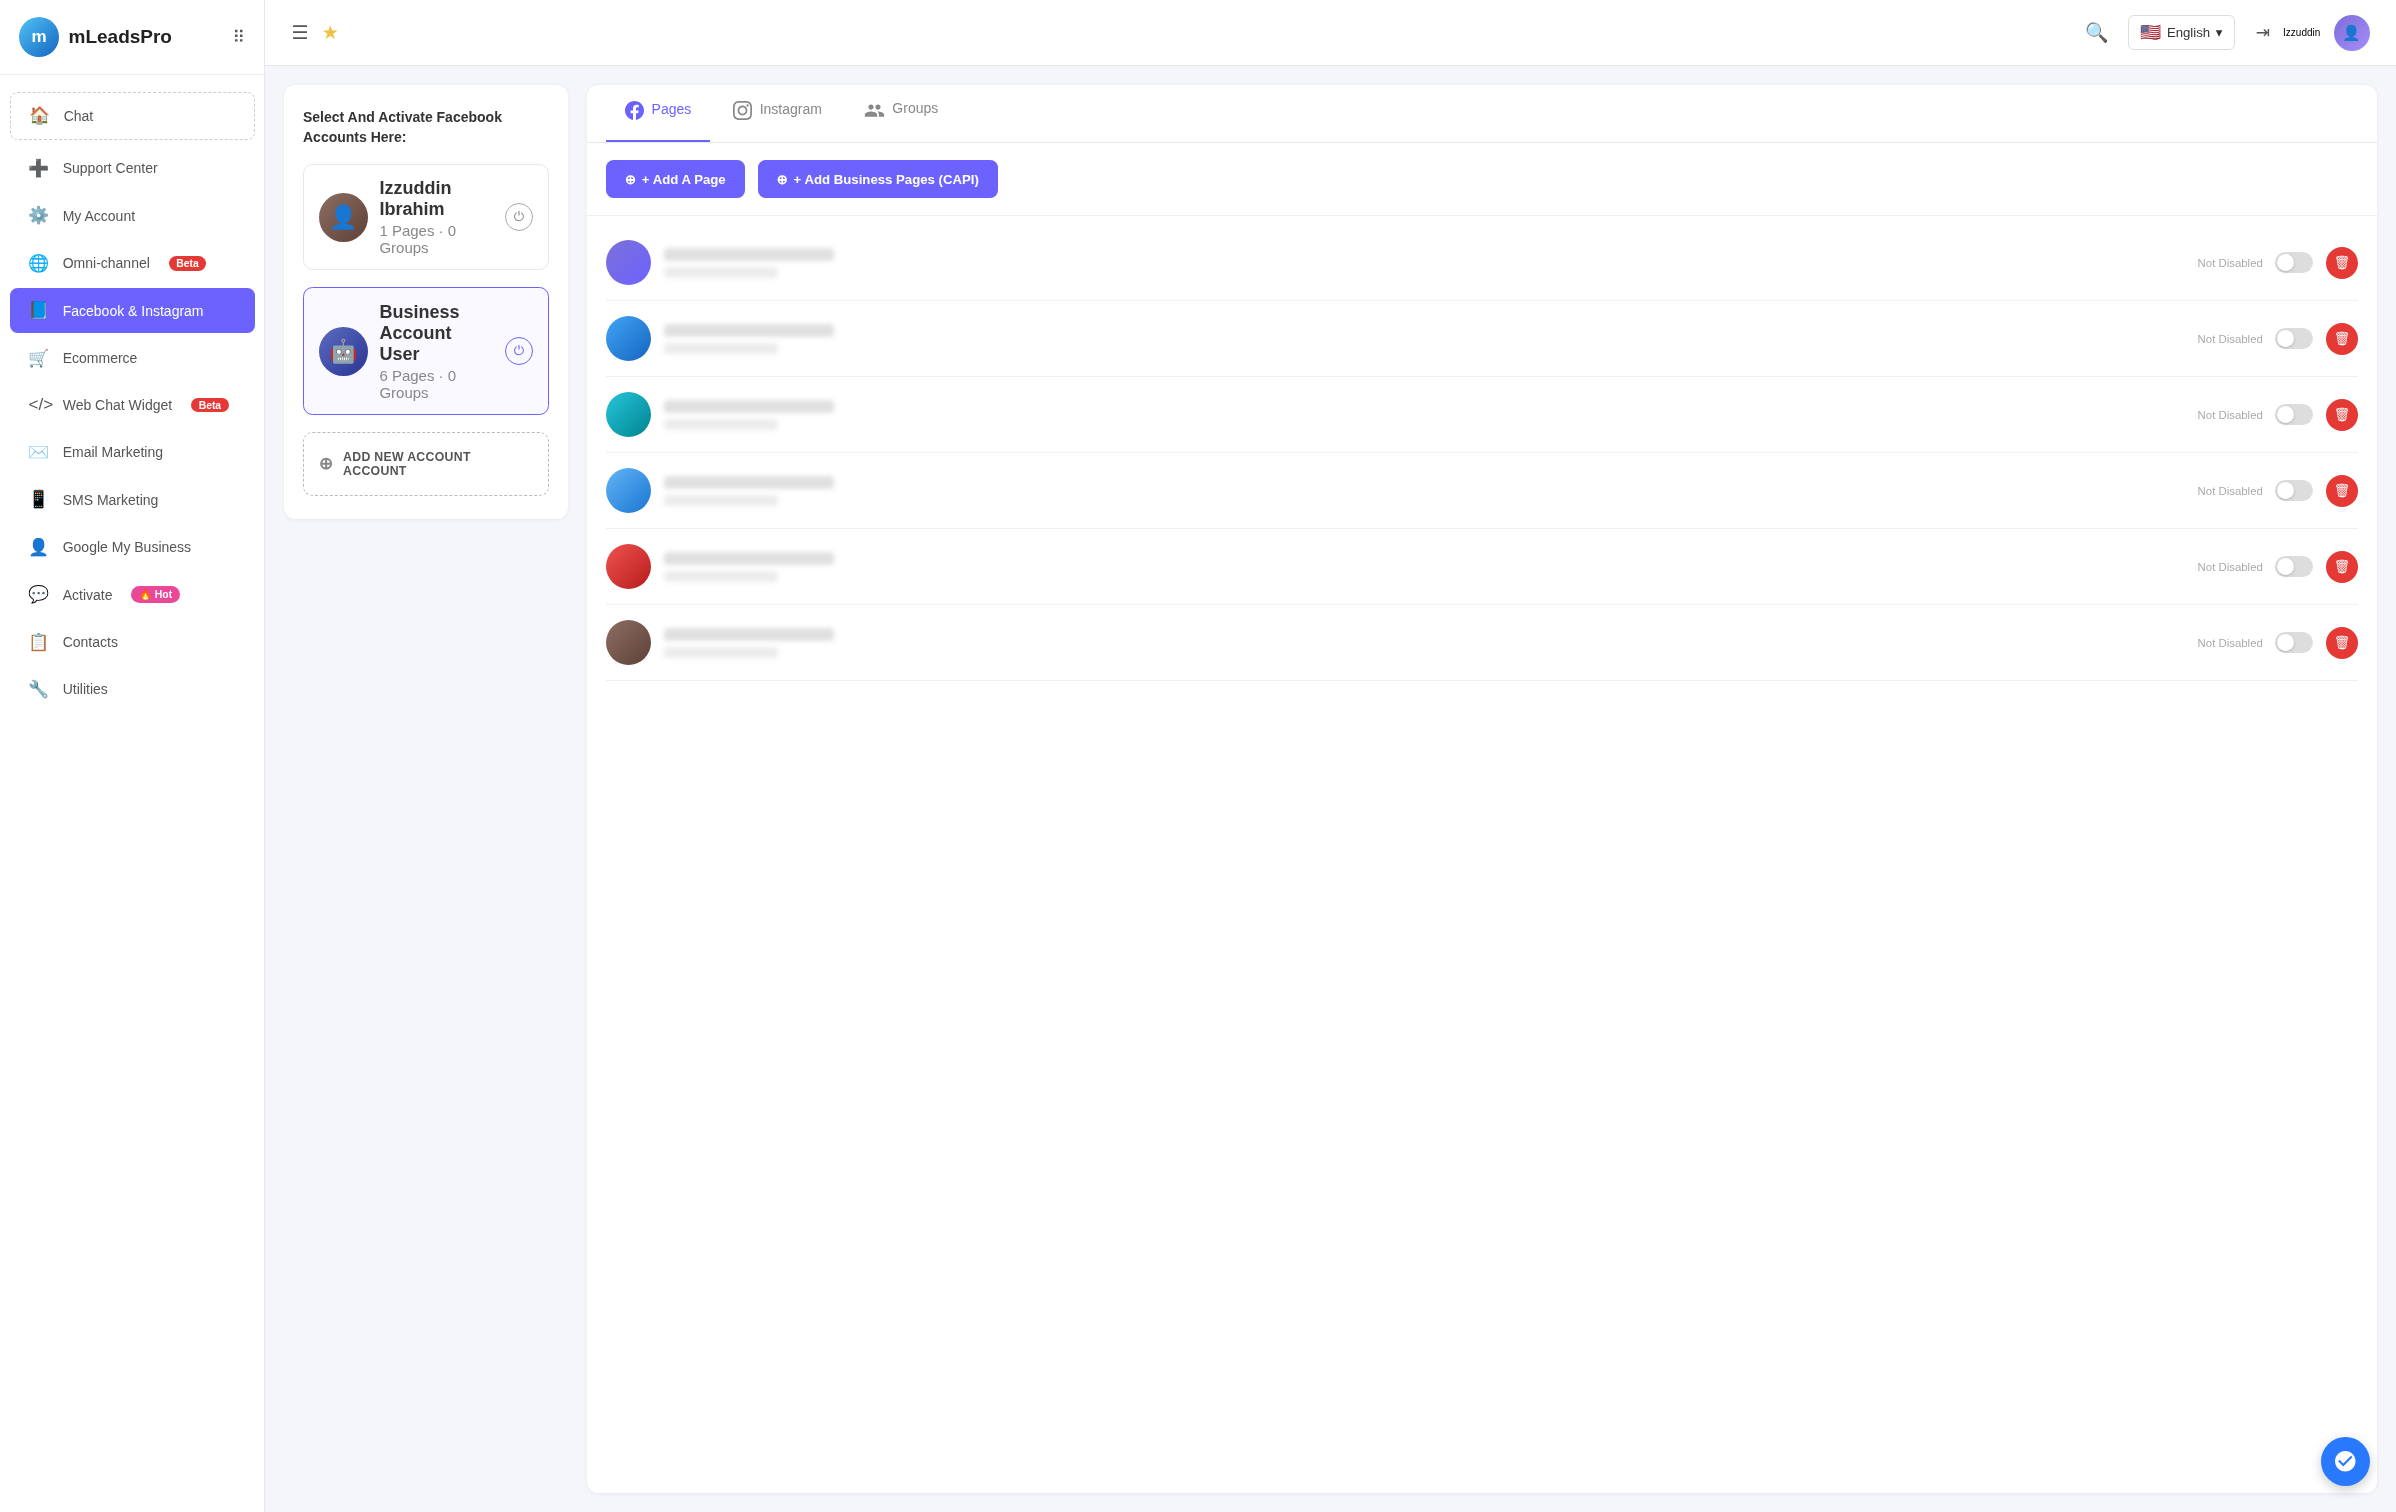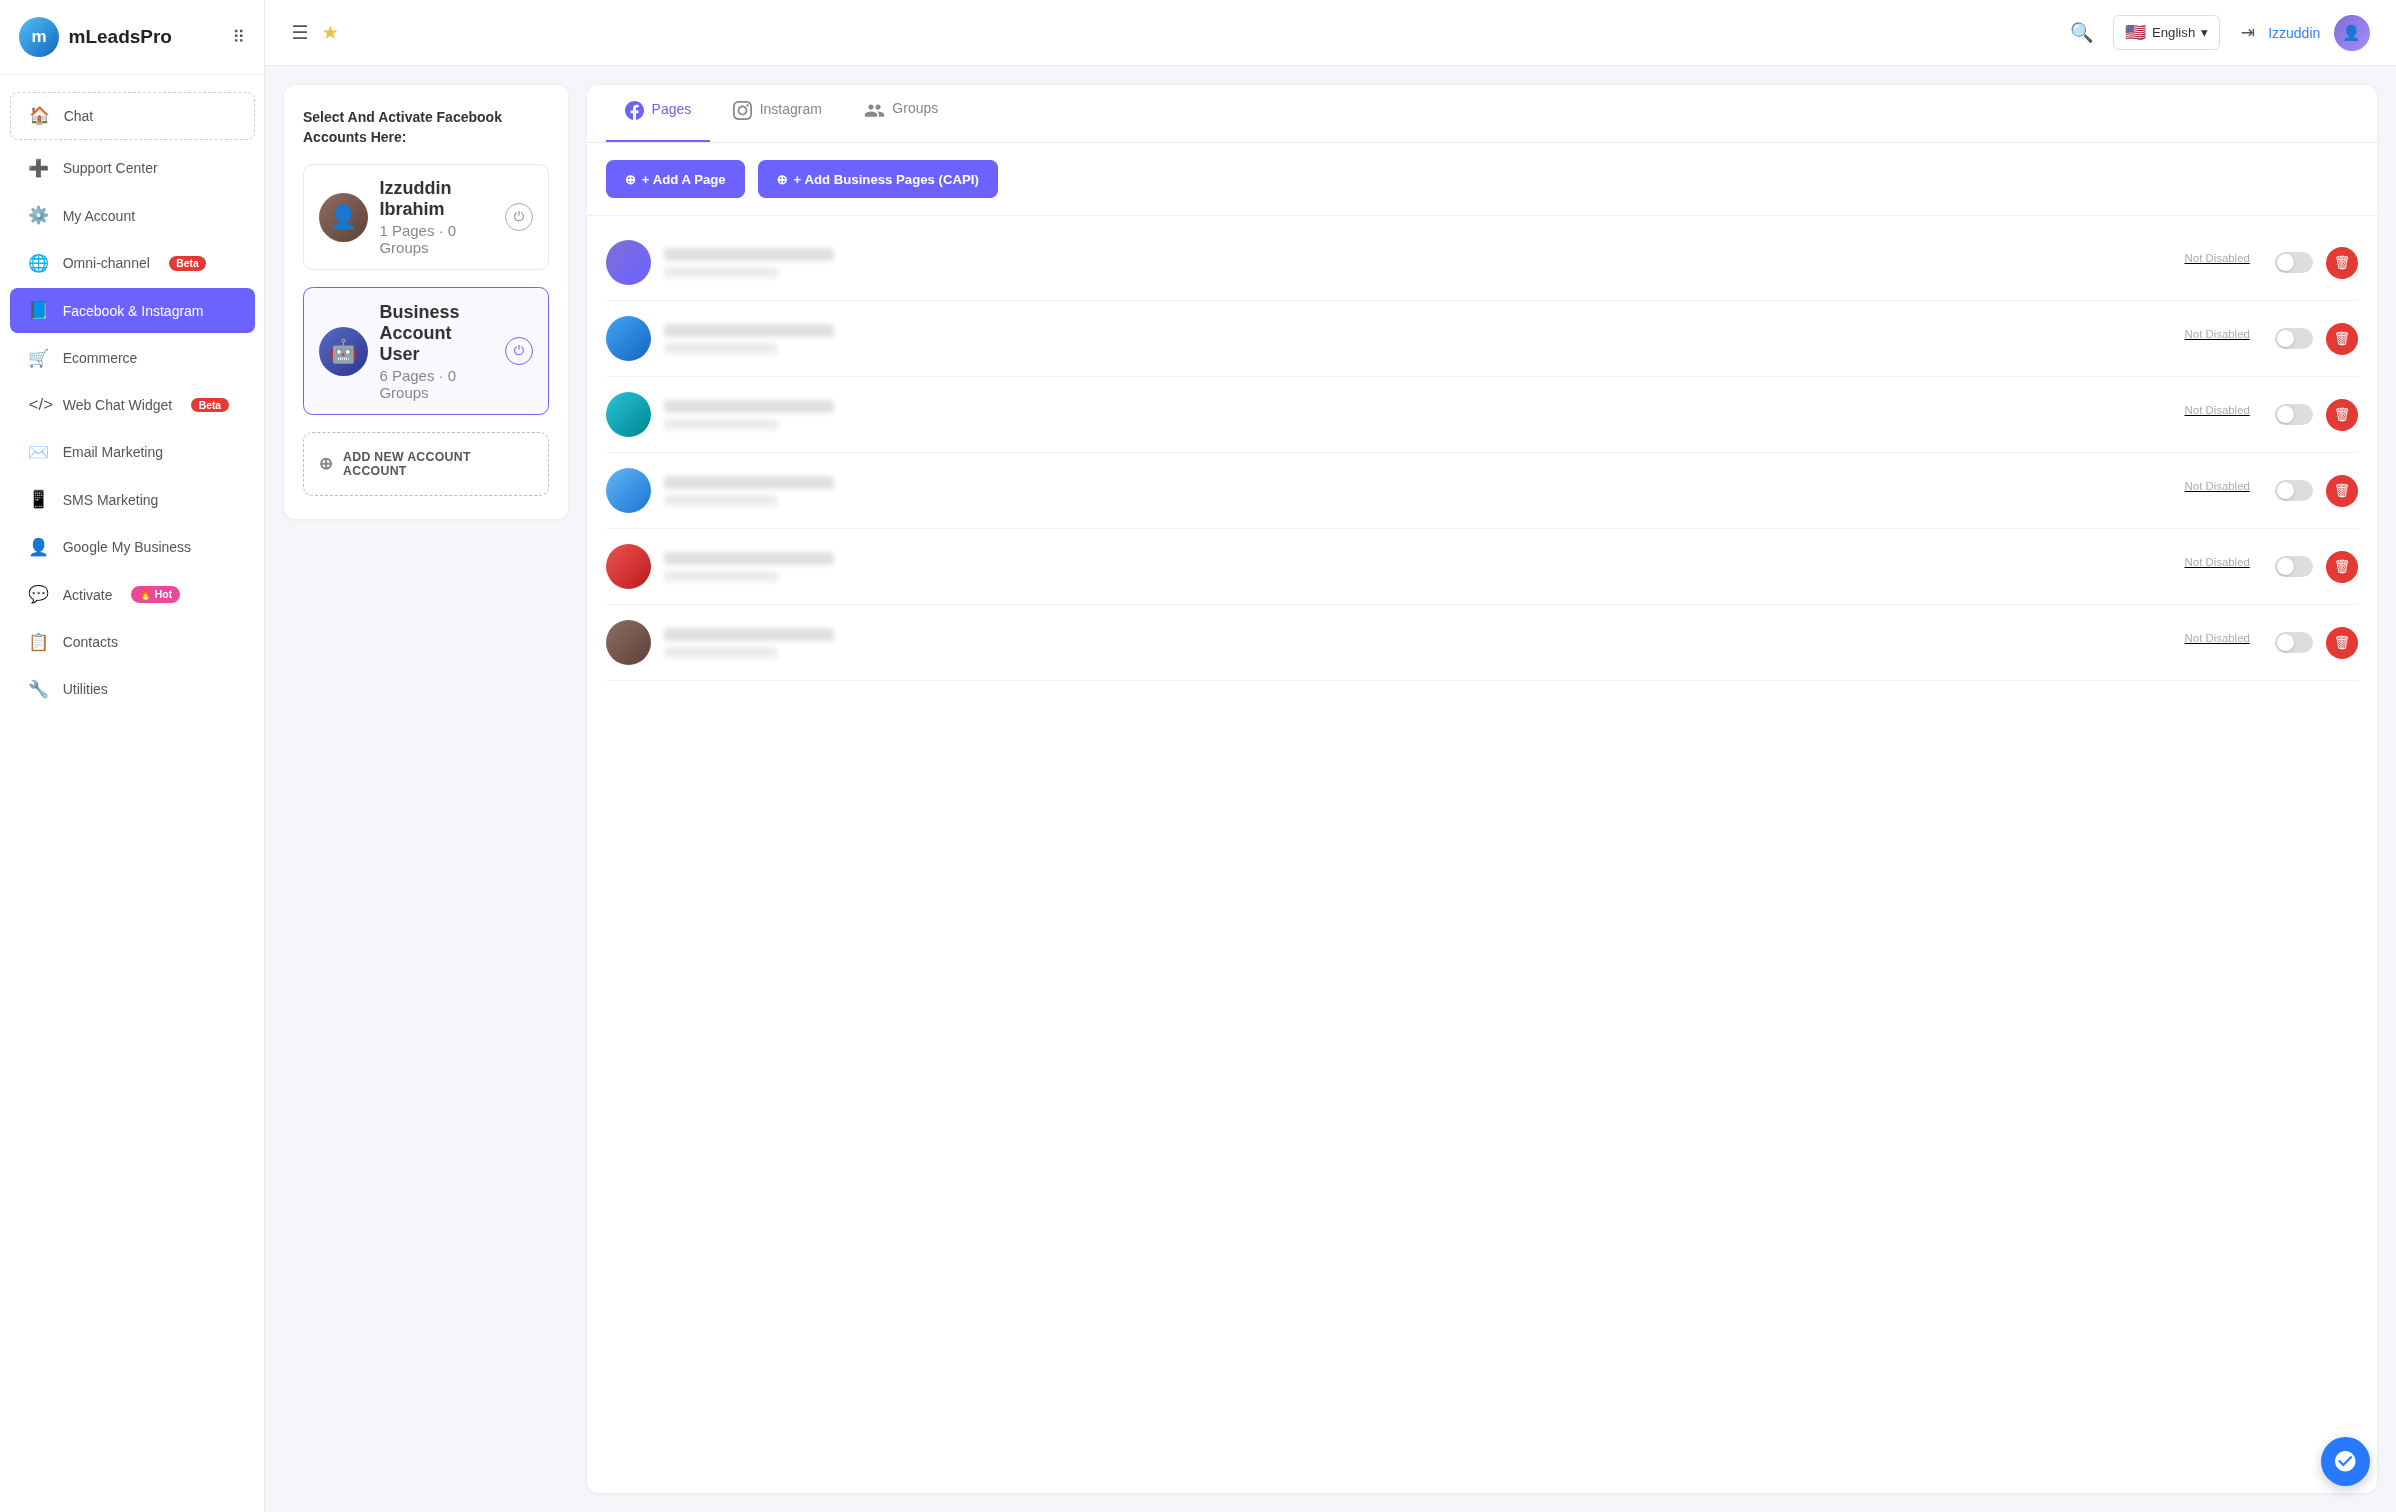--- a/index.html
+++ b/index.html
@@ -74,21 +74,21 @@
     .topbar-star { font-size: 19px; color: #f0c040; cursor: pointer; }
     .topbar-spacer { flex: 1; }
     .topbar-search { font-size: 19px; color: #555; cursor: pointer; margin-right: 5.7px; }
     .lang-selector {
       display: flex; align-items: center; gap: 5.7px;
       border: 0.9px solid #ddd; border-radius: 5.7px;
       padding: 5.7px 11.4px; cursor: pointer; font-size: 13.2px; color: #333;
     }
     .flag { font-size: 17px; }
     .topbar-logout { font-size: 17px; color: #555; cursor: pointer; margin-left: 7.6px; }
-    .topbar-username { font-size: 14px; color: #3b82f6; font-weight: 500; }
+    .topbar-username { font-size: 10px; color: #000000; font-weight: 500; }
     .avatar {
       width: 36px; height: 36px; border-radius: 50%;
       background: linear-gradient(135deg, #7c6fd8, #a78bfa);
       display: flex; align-items: center; justify-content: center;
       color: #fff; font-size: 15px; cursor: pointer;
     }
 
     
     .content { display: flex; flex: 1; overflow: hidden; padding: 19px; gap: 19px; }
 
@@ -210,21 +210,21 @@
     .page-name {
       height: 13.2px; background: #e0e0e0; border-radius: 3.8px;
       width: 170px; margin-bottom: 5.7px;
       filter: blur(2.8px);
     }
     .page-sub {
       height: 10.4px; background: #ececec; border-radius: 3.8px;
       width: 114px;
       filter: blur(2.8px);
     }
-    .toggle-area { display: flex; align-items: flex-start; gap: 25px; text-decoration: underline; }
+    .toggle-area { display: flex; align-items: center; gap: 12px; }
     .toggle-label { font-size: 11.4px; color: #aaa; }
     .toggle {
       width: 38px; height: 21px;
       background: #ddd; border-radius: 10.4px;
       position: relative; cursor: pointer;
     }
     .toggle-knob {
       width: 17px; height: 17px;
       background: #fff; border-radius: 50%;
       position: absolute; top: 1.9px; left: 1.9px;

